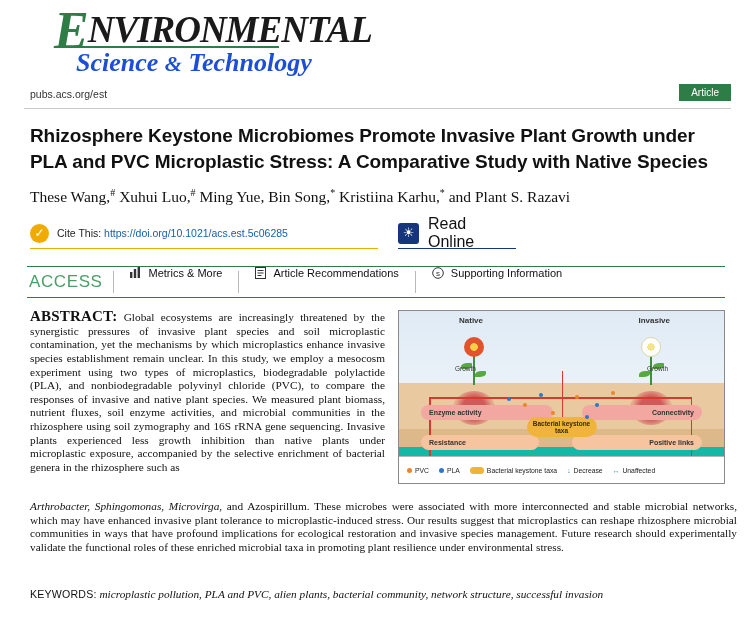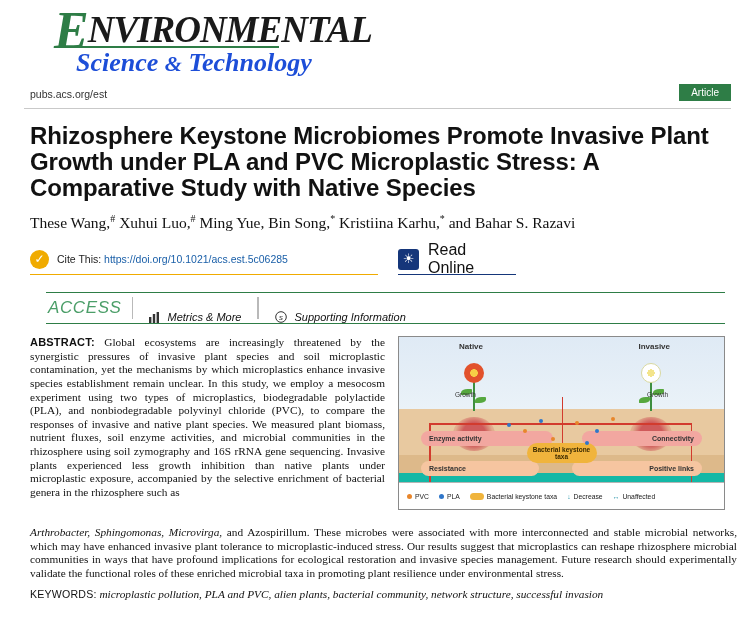--- a/index.html
+++ b/index.html
@@ -95,21 +95,21 @@
     background: #2e7d46;
     color: #ffffff;
     font-family: "Liberation Sans", sans-serif;
     font-size: 10px;
     padding: 3px 12px 3px 12px;
   }
 
   
   .title {
     font-family: "Liberation Sans", sans-serif;
-    font-size: 24px;
+    font-size: 19px;
     font-weight: bold;
     line-height: 26px;
     color: #111111;
     margin: 14px 6px 8px 6px;
     letter-spacing: -0.1px;
   }
 
   
   .authors {
     font-family: "Liberation Serif", serif;
@@ -184,43 +184,42 @@
   }
   .readonline-text {
     font-family: "Liberation Sans", sans-serif;
     font-size: 16px;
     color: #111111;
   }
 
   
   .accessbar {
     position: relative;
-    margin: 10px 6px 0 22px;
+    margin: 10px 6px 0 3px;
     height: 30px;
     border-top: 1.5px solid #2e7d46;
     border-bottom: 1.5px solid #2e7d46;
     display: flex;
     align-items: center;
-    font-style: italic;
   }
   .access-label {
     font-family: "Liberation Sans", sans-serif;
     font-size: 17px;
     color: #4b9e68;
     letter-spacing: 0.6px;
     padding: 0 10px 0 2px;
   }
   .access-div {
     width: 1px;
     height: 22px;
     background: #b9b9b9;
   }
   .access-item {
     display: flex;
-    align-items: flex-end;
+    align-items: flex-start;
     font-family: "Liberation Sans", sans-serif;
     font-size: 11px;
     color: #111111;
     height: 100%;
     padding: 0 16px;
   }
   .access-item .ai {
     margin-right: 7px;
     color: #333333;
     font-size: 12px;
@@ -238,21 +237,21 @@
     position: absolute;
     left: 0;
     top: 0;
     width: 355px;
     font-family: "Liberation Serif", serif;
     font-size: 11.3px;
     line-height: 13.6px;
     text-align: justify;
     color: #111111;
   }
-  .abstract b { font-family: Liberation Sans, sans-serif; font-size: 11px; letter-spacing: 0.2px;}
+  .abstract b { font-family: Liberation Serif, serif; font-size: 15px; letter-spacing: 0.2px;}
   .abs-wide {
     position: absolute;
     left: 0;
     top: 190px;
     width: 707px;
     font-family: "Liberation Serif", serif;
     font-size: 11.3px;
     line-height: 13.6px;
     text-align: justify;
     color: #111111;
@@ -449,21 +448,21 @@
   </div>
 
   <div class="title">Rhizosphere Keystone Microbiomes Promote Invasive Plant Growth under PLA and PVC Microplastic Stress: A Comparative Study with Native Species</div>
 
   <div class="authors">
     <span>These Wang,</span><sup>#</sup>
     <span> Xuhui Luo,</span><sup>#</sup>
     <span> Ming Yue,</span>
     <span> Bin Song,</span><sup>*</sup>
     <span> Kristiina Karhu,</span><sup>*</sup>
-    <span> and Bahar S. Razavi</span>
+    <span> and Plant S. Razavi</span>
   </div>
 
   <div class="citerow">
     <div class="cite-box">
       <div class="check-circle">✓</div>
       <div class="cite-text">
         <span>Cite This:</span>
         <span class="doi">https://doi.org/10.1021/acs.est.5c06285</span>
       </div>
     </div>
@@ -480,20 +479,31 @@
       <span class="ai m-icon">
         <svg width="12" height="11" viewBox="0 0 12 11">
             <rect x="0" y="5" width="2.4" height="6" fill="#333"></rect>
             <rect x="3.8" y="2" width="2.4" height="9" fill="#333"></rect>
             <rect x="7.6" y="0" width="2.4" height="11" fill="#333"></rect>
           </svg>
       </span>
       <span>Metrics &amp; More</span>
     </div>
     <div class="access-div"></div>
+    <div class="access-item">
+      <span class="ai r-icon">
+        <svg width="11" height="12" viewBox="0 0 11 12">
+            <rect x="0.5" y="0.5" width="10" height="11" fill="none" stroke="#333"></rect>
+            <line x1="2.5" y1="3.5" x2="8.5" y2="3.5" stroke="#333"></line>
+            <line x1="2.5" y1="6" x2="8.5" y2="6" stroke="#333"></line>
+            <line x1="2.5" y1="8.5" x2="6.5" y2="8.5" stroke="#333"></line>
+          </svg>
+      </span>
+      <span>Article Recommendations</span>
+    </div>
     <div class="access-div"></div>
     <div class="access-item">
       <span class="ai s-icon">
         <svg width="12" height="12" viewBox="0 0 12 12">
             <circle cx="6" cy="6" r="5.3" fill="none" stroke="#333"></circle>
             <text x="6" y="9" font-size="8" text-anchor="middle" fill="#333" font-family="Liberation Sans">s</text>
           </svg>
       </span>
       <span>Supporting Information</span>
     </div>

